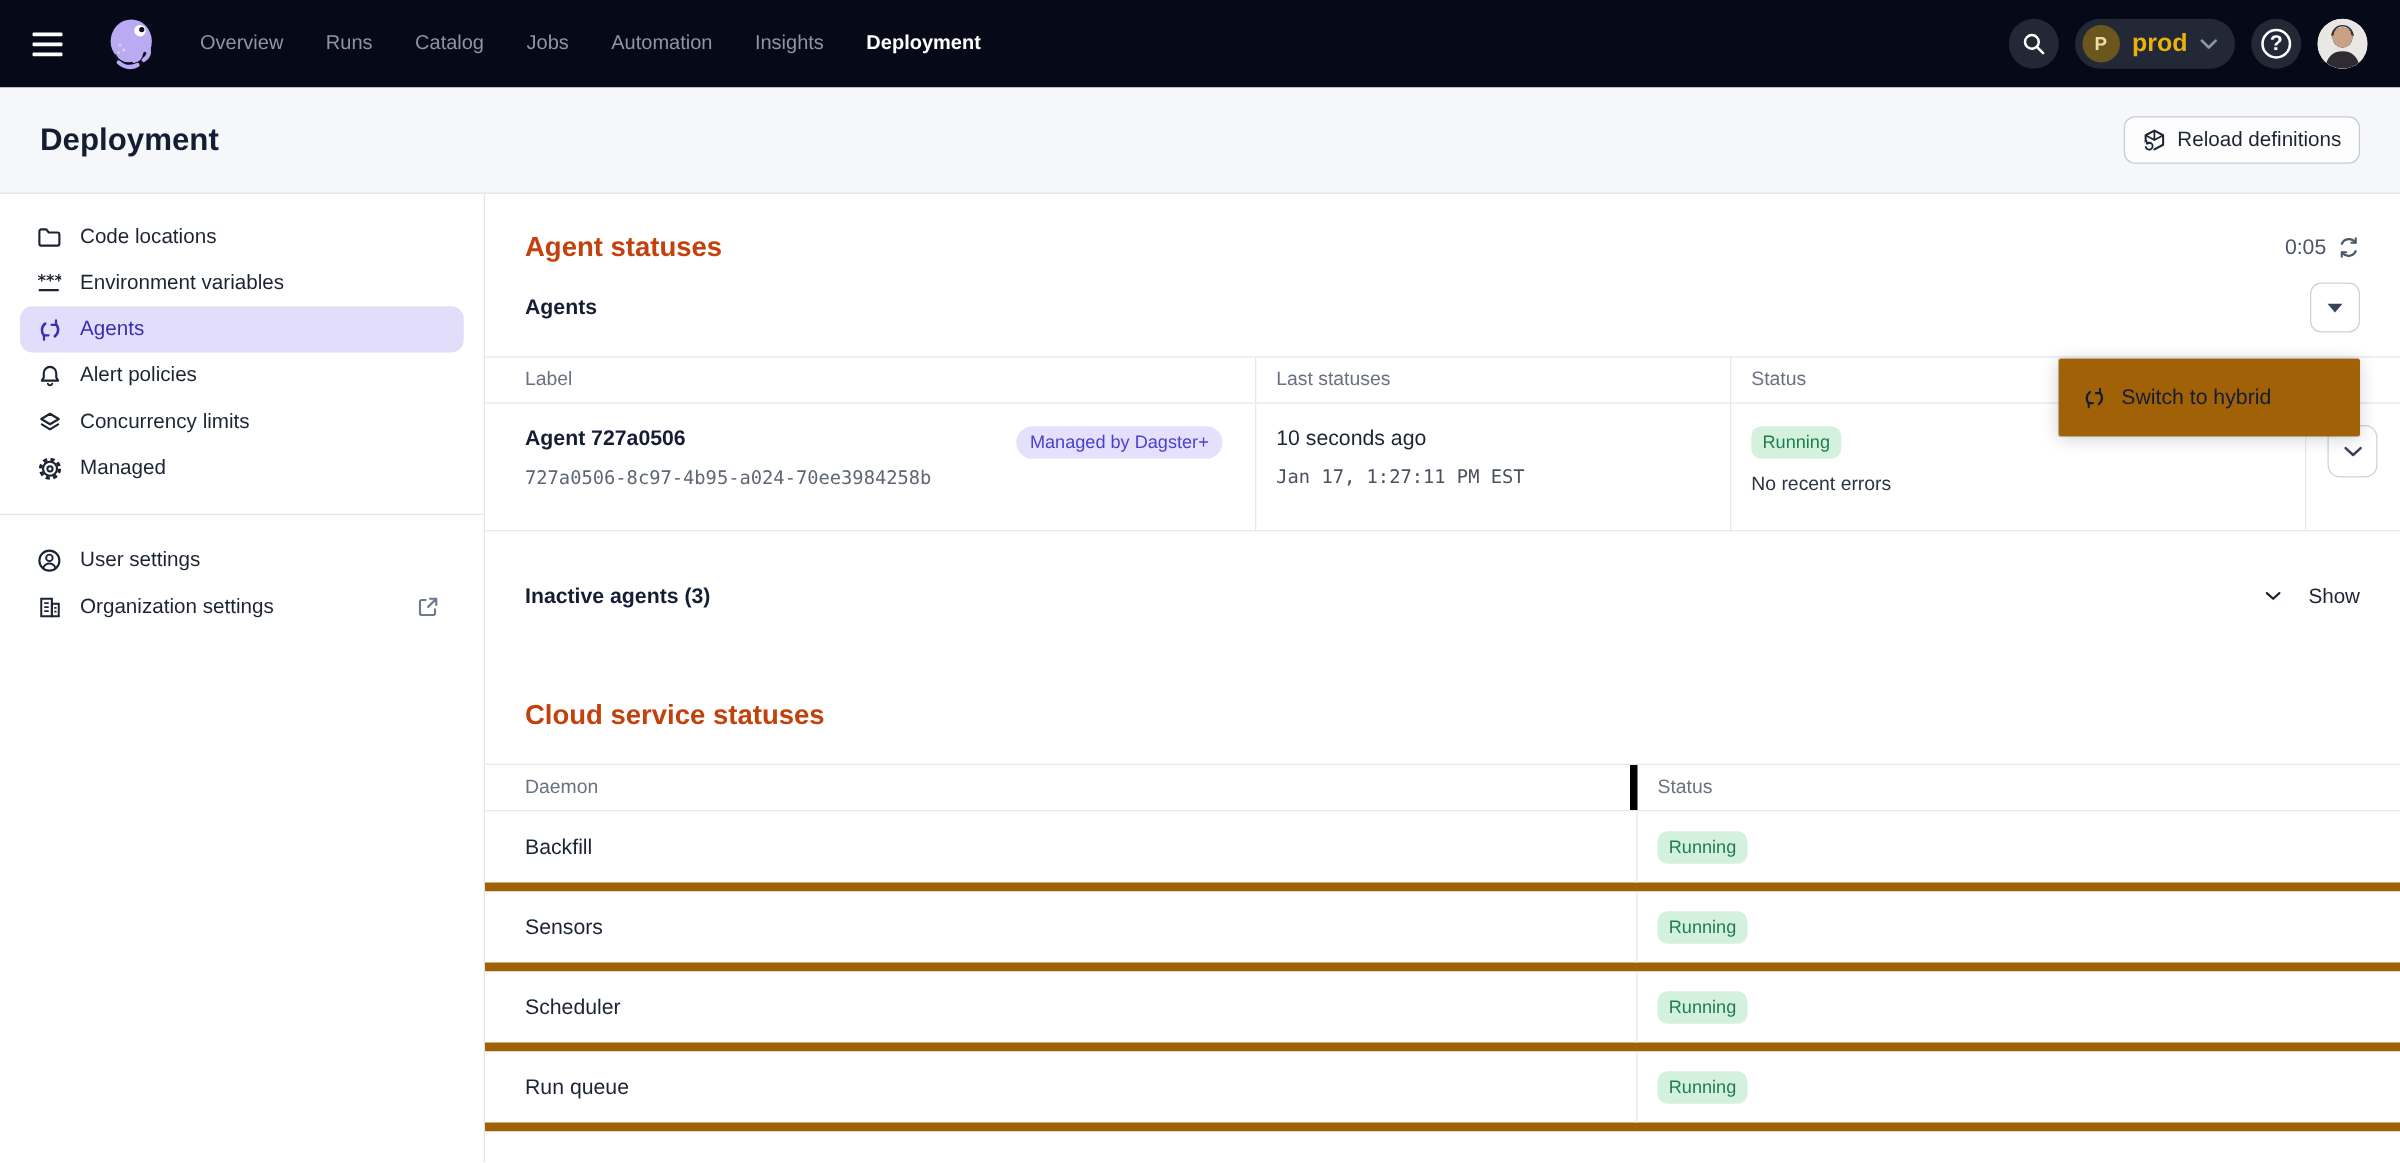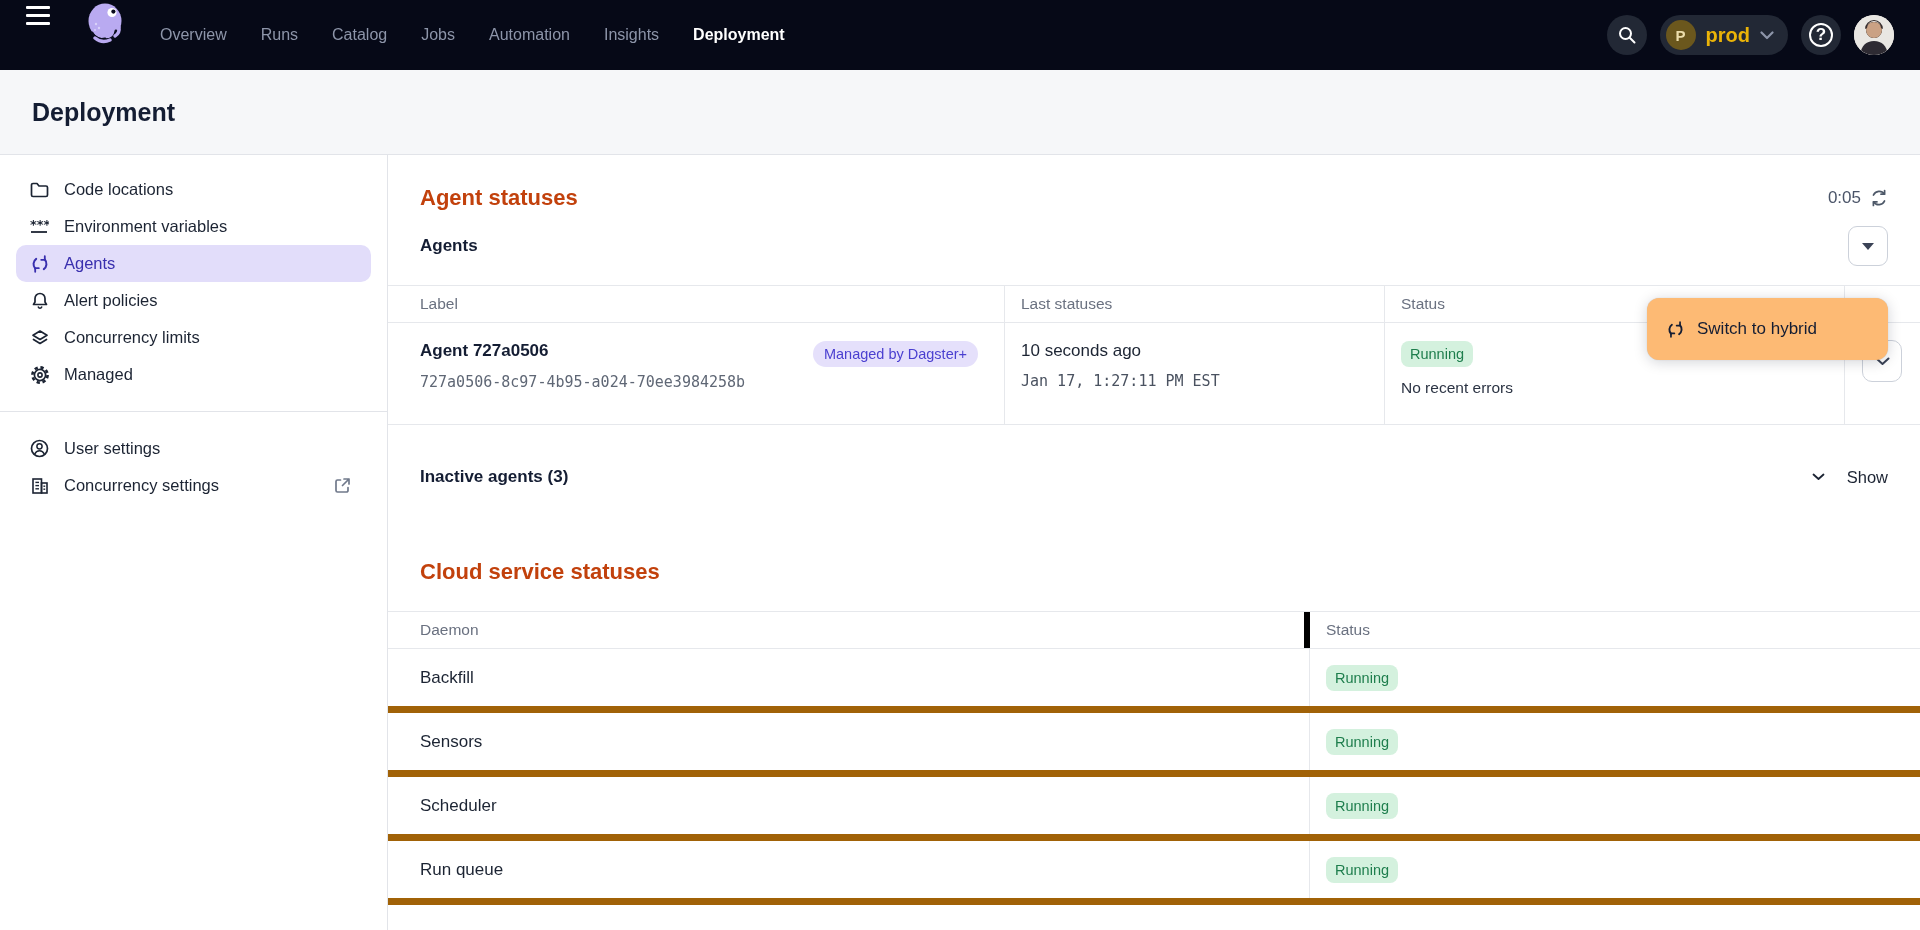--- a/index.html
+++ b/index.html
@@ -1,21 +1,21 @@
 <!DOCTYPE html>
 <html><head>
 <meta charset="utf-8">
 <style>
   * { margin:0; padding:0; box-sizing:border-box; }
   html,body { width:1920px; height:930px; overflow:hidden; }
   body { font-family:"Liberation Sans", sans-serif; background:#ffffff; color:#1c2433; }
   svg { display:block; }
 
   
-  .topnav { height:70px; background:#060917; display:flex; padding:0 26px; }
+  .topnav { height:70px; background:#060917; display:flex; align-items:center; padding:0 26px; }
   .hamburger { background:none; border:none; cursor:pointer; width:34px; height:30px; display:flex; flex-direction:column; justify-content:center; gap:5px; }
   .hamburger span { display:block; width:24px; height:3px; background:#ffffff; border-radius:1px; }
   .logo { margin-left:22px; width:46px; height:46px; }
   .nav-links { display:flex; align-items:center; gap:34px; margin-left:32px; }
   .nav-link { font-size:16px; color:#8d95a9; cursor:pointer; }
   .nav-link.active { color:#ffffff; font-weight:bold; }
   .nav-right { margin-left:auto; display:flex; align-items:center; gap:13px; }
   .nav-circle { width:40px; height:40px; border-radius:50%; background:#222835; border:none; display:flex; align-items:center; justify-content:center; cursor:pointer; }
   .env-pill { height:40px; border-radius:20px; background:#222835; border:none; display:flex; align-items:center; gap:10px; padding:0 14px 0 6px; cursor:pointer; }
   .env-avatar { width:30px; height:30px; border-radius:50%; background:#6b571d; color:#ecddab; font-size:15px; font-weight:bold; display:flex; align-items:center; justify-content:center; }
@@ -64,21 +64,21 @@
   .agent-name { font-size:17px; font-weight:bold; color:#141d33; }
   .agent-id { font-family:"DejaVu Sans Mono", monospace; font-size:15px; color:#5f6775; margin-top:12px; }
   .badge-purple { background:#e5e0fb; color:#4a3fd0; font-size:14.5px; border-radius:13px; padding:5px 11px; margin-right:10px; white-space:nowrap; }
   .hb-rel { font-size:17px; color:#1c2433; }
   .hb-time { font-family:"DejaVu Sans Mono", monospace; font-size:15px; color:#4a5260; margin-top:11px; }
   .badge-green { display:inline-block; background:#d4f1de; color:#1e7e4d; font-size:14.5px; border-radius:8px; padding:5px 9px; }
   .status-note { font-size:15.5px; color:#2c3444; margin-top:12px; }
   .row-chevron-btn { width:40px; height:42px; margin:17px 0 0 17px; background:#fff; border:1px solid #ccd1da; border-radius:10px; cursor:pointer; display:flex; align-items:center; justify-content:center; }
 
   
-  .dropdown-menu { position:absolute; top:143px; right:32px; width:241px; height:62px; background:#fdba74; border-radius:12px; box-shadow:0 2px 14px rgba(13,18,40,.18), 0 0 1px rgba(13,18,40,.2); z-index:20; display:flex; flex-direction:column; justify-content:center; }
+  .dropdown-menu { position:absolute; top:132px; right:32px; width:241px; height:62px; background:#a16207; border-radius:2px; box-shadow:0 2px 14px rgba(13,18,40,.18), 0 0 1px rgba(13,18,40,.2); z-index:20; display:flex; flex-direction:column; justify-content:center; }
   .menu-item { display:flex; align-items:center; gap:13px; padding:0 20px; height:100%; font-size:17px; color:#141d33; cursor:pointer; }
 
   
   .inactive-row { margin-top:30px; height:44px; }
   .show-ctl { display:flex; align-items:center; gap:22px; font-size:16.5px; color:#1c2433; background:none; border:none; cursor:pointer; font-family:inherit; }
 
   
   .cloud-title { margin-top:60px; padding-left:32px; }
   .cloud-table { margin-top:26px; }
   .ct-header, .ct-row { display:grid; grid-template-columns:922px 1fr; }
@@ -149,20 +149,30 @@
           <circle cx="20" cy="15" r="8" fill="#caa184"></circle>
           <path d="M20 5 a9 9 0 0 1 9 9 l-2 -1 a7 7 0 0 0 -14 0 l-2 1 a9 9 0 0 1 9 -9" fill="#3a3030"></path>
           <path d="M6 40 q2 -14 14 -14 q12 0 14 14 z" fill="#2e2b33"></path>
         </svg>
       </button>
     </div>
   </nav>
 
   <header class="page-header">
     <h1 class="page-title">Deployment</h1>
+    <button class="reload-btn">
+      <svg width="19" height="19" viewBox="0 0 19 19">
+        <path d="M9.5 1.5 L16.5 5.2 V12.8 L9.5 16.5 L2.5 12.8 V5.2 Z" stroke="#1c2433" stroke-width="1.6" fill="none" stroke-linejoin="round"></path>
+        <path d="M9.5 1.5 V9 M2.8 5.4 L9.5 9 L16.2 5.4" stroke="#1c2433" stroke-width="1.4" fill="none"></path>
+        <circle cx="5.2" cy="14" r="4.4" fill="#f6f7f9"></circle>
+        <path d="M2.6 14.6 a2.8 2.8 0 1 0 1 -2.9" stroke="#1c2433" stroke-width="1.4" fill="none" stroke-linecap="round"></path>
+        <path d="M3.2 9.6 L3.6 12 L6 11.4" stroke="#1c2433" stroke-width="1.3" fill="none" stroke-linecap="round" stroke-linejoin="round"></path>
+      </svg>
+      <span>Reload definitions</span>
+    </button>
   </header>
 
   <div class="layout">
 
     <aside class="sidebar">
       <div class="side-item">
         <span class="sicon">
           <svg width="19" height="16" viewBox="0 0 19 16">
               <path d="M1.5 3 a1.5 1.5 0 0 1 1.5 -1.5 h4 l2 2.5 h7 a1.5 1.5 0 0 1 1.5 1.5 v7.5 a1.5 1.5 0 0 1 -1.5 1.5 h-13 a1.5 1.5 0 0 1 -1.5 -1.5 z" stroke="currentColor" stroke-width="1.7" fill="none" stroke-linejoin="round"></path>
             </svg>
@@ -235,21 +245,21 @@
           <svg width="18" height="18" viewBox="0 0 18 18">
             <rect x="2" y="2" width="8.5" height="14" stroke="currentColor" stroke-width="1.6" fill="none"></rect>
             <rect x="10.5" y="6" width="5.5" height="10" stroke="currentColor" stroke-width="1.6" fill="none"></rect>
             <line x1="4.4" y1="5.4" x2="8" y2="5.4" stroke="currentColor" stroke-width="1.4"></line>
             <line x1="4.4" y1="8.6" x2="8" y2="8.6" stroke="currentColor" stroke-width="1.4"></line>
             <line x1="4.4" y1="11.8" x2="8" y2="11.8" stroke="currentColor" stroke-width="1.4"></line>
             <line x1="12.4" y1="9.2" x2="14.2" y2="9.2" stroke="currentColor" stroke-width="1.4"></line>
             <line x1="12.4" y1="12.2" x2="14.2" y2="12.2" stroke="currentColor" stroke-width="1.4"></line>
           </svg>
         </span>
-        <span>Concurrency settings</span>
+        <span>Organization settings</span>
         <span class="ext-icon">
           <svg width="17" height="17" viewBox="0 0 17 17">
             <path d="M6.5 3 h-3 a1.5 1.5 0 0 0 -1.5 1.5 v9 a1.5 1.5 0 0 0 1.5 1.5 h9 a1.5 1.5 0 0 0 1.5 -1.5 v-3" stroke="currentColor" stroke-width="1.7" fill="none" stroke-linecap="round"></path>
             <path d="M10 2 h5 v5 M15 2 L8.5 8.5" stroke="currentColor" stroke-width="1.7" fill="none" stroke-linecap="round" stroke-linejoin="round"></path>
           </svg>
         </span>
       </div>
     </aside>
 
     <main class="content">

